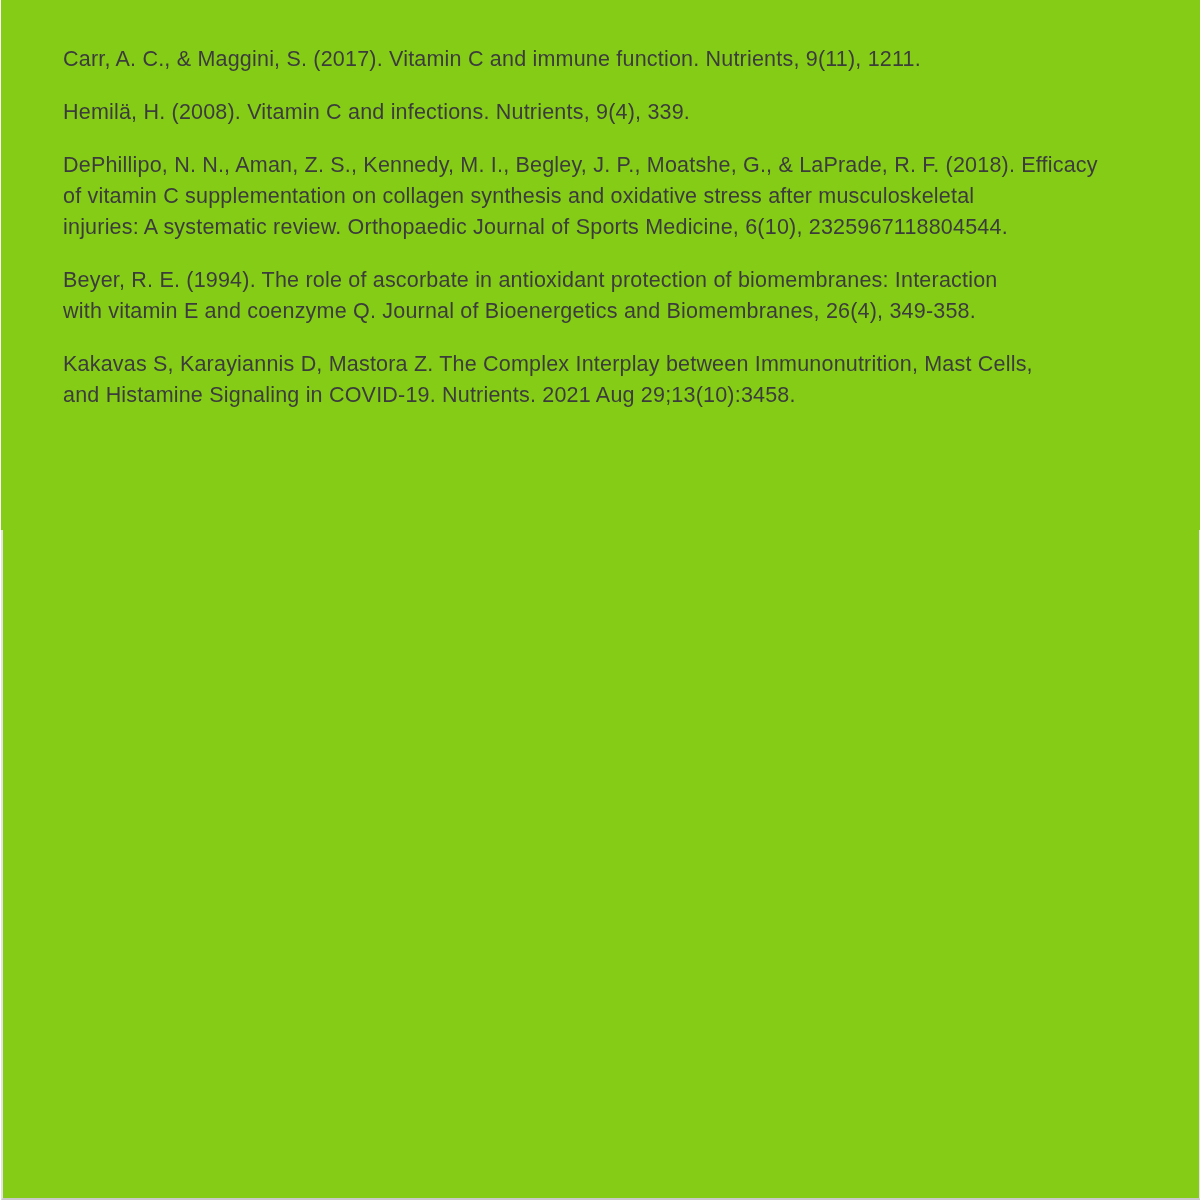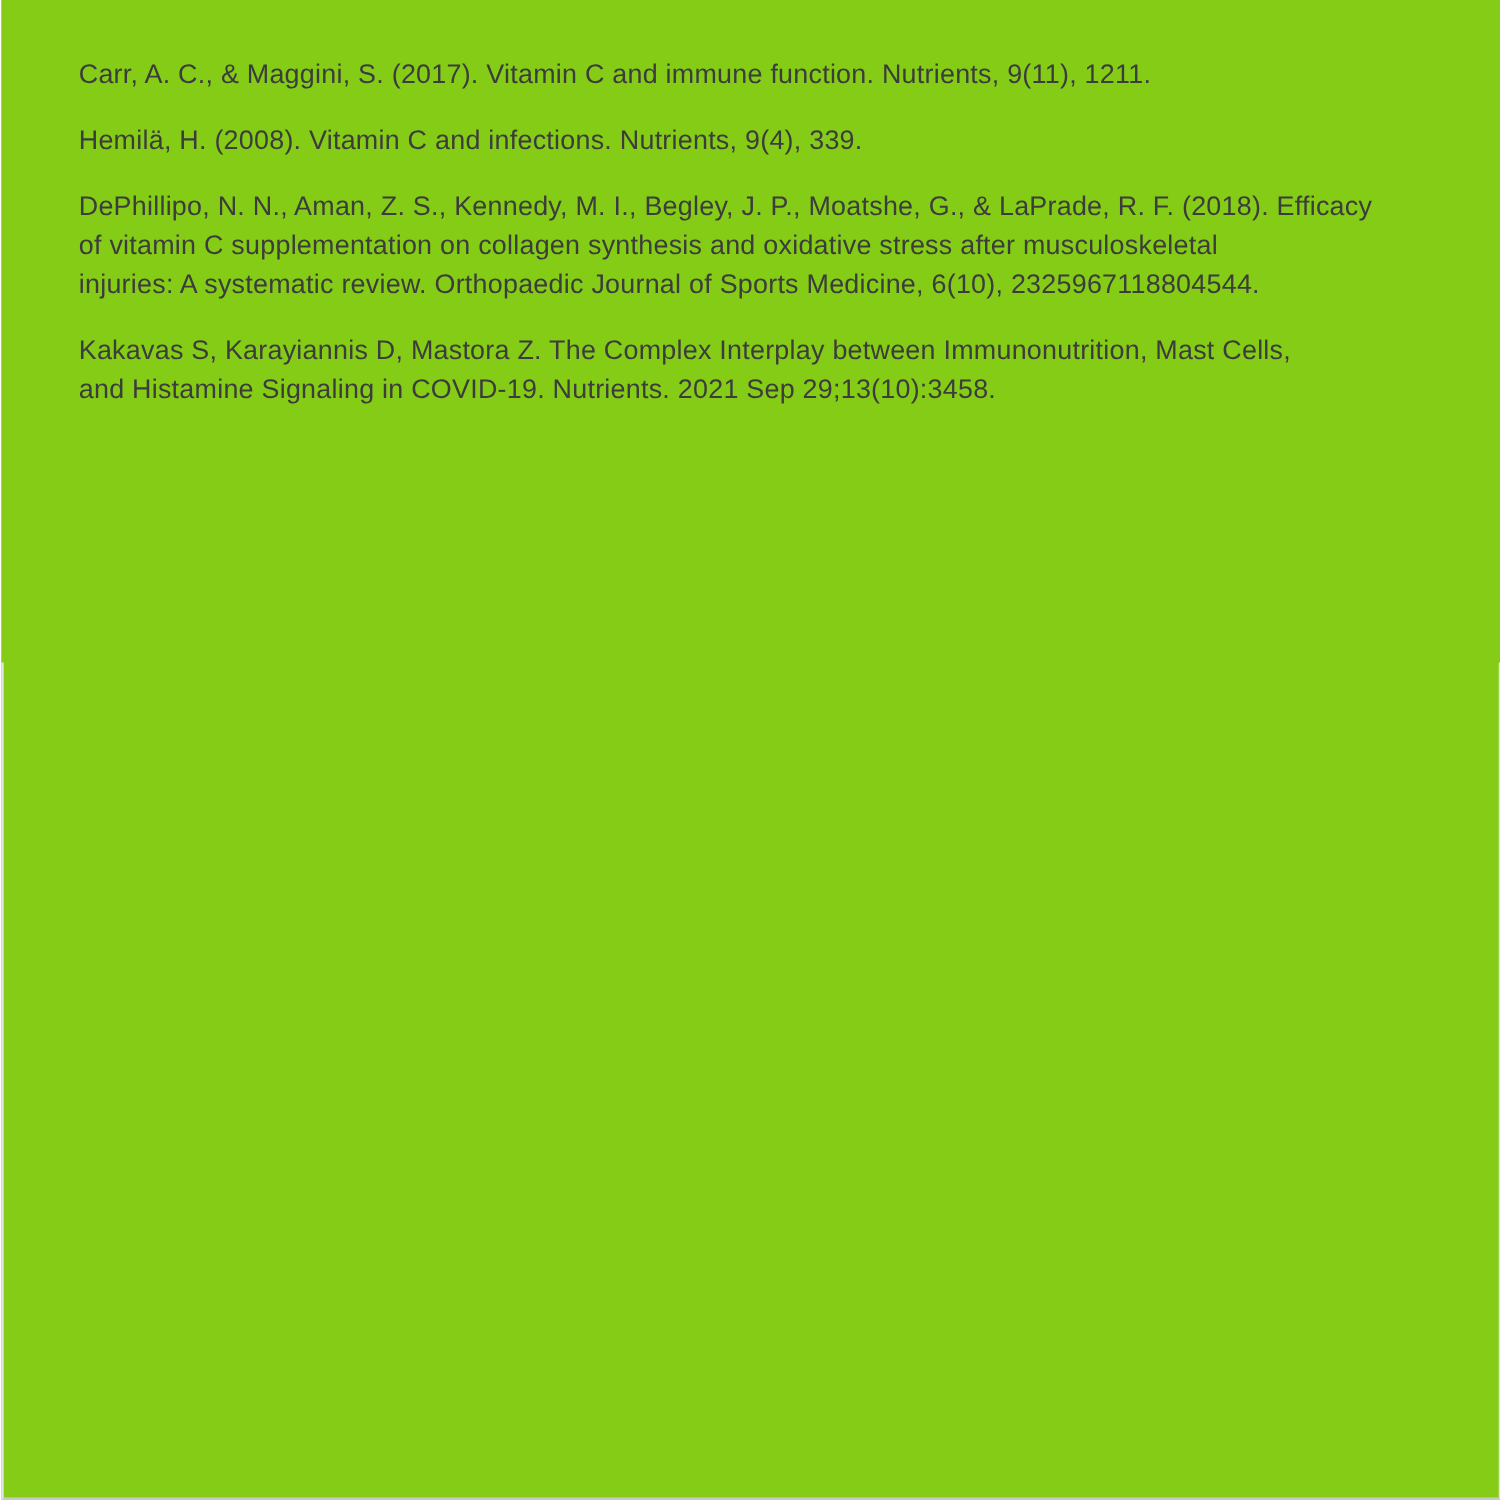--- a/index.html
+++ b/index.html
@@ -54,17 +54,19 @@
 </head>
 <body>
 
 <div class="page">
   <div class="reference-list">
     <p>Carr, A. C., &amp; Maggini, S. (2017). Vitamin C and immune function. Nutrients, 9(11), 1211.</p>
     <p>Hemilä, H. (2008). Vitamin C and infections. Nutrients, 9(4), 339.</p>
     <p>DePhillipo, N. N., Aman, Z. S., Kennedy, M. I., Begley, J. P., Moatshe, G., &amp; LaPrade, R. F. (2018). Efficacy
 of vitamin C supplementation on collagen synthesis and oxidative stress after musculoskeletal
 injuries: A systematic review. Orthopaedic Journal of Sports Medicine, 6(10), 2325967118804544.</p>
+    <p>Beyer, R. E. (1994). The role of ascorbate in antioxidant protection of biomembranes: Interaction
+with vitamin E and coenzyme Q. Journal of Bioenergetics and Biomembranes, 26(4), 349-358.</p>
     <p>Kakavas S, Karayiannis D, Mastora Z. The Complex Interplay between Immunonutrition, Mast Cells,
-and Histamine Signaling in COVID-19. Nutrients. 2021 Sep 29;13(10):3458.</p>
+and Histamine Signaling in COVID-19. Nutrients. 2021 Aug 29;13(10):3458.</p>
   </div>
   <div class="page-edge"></div>
 </div>
 
 </body></html>

